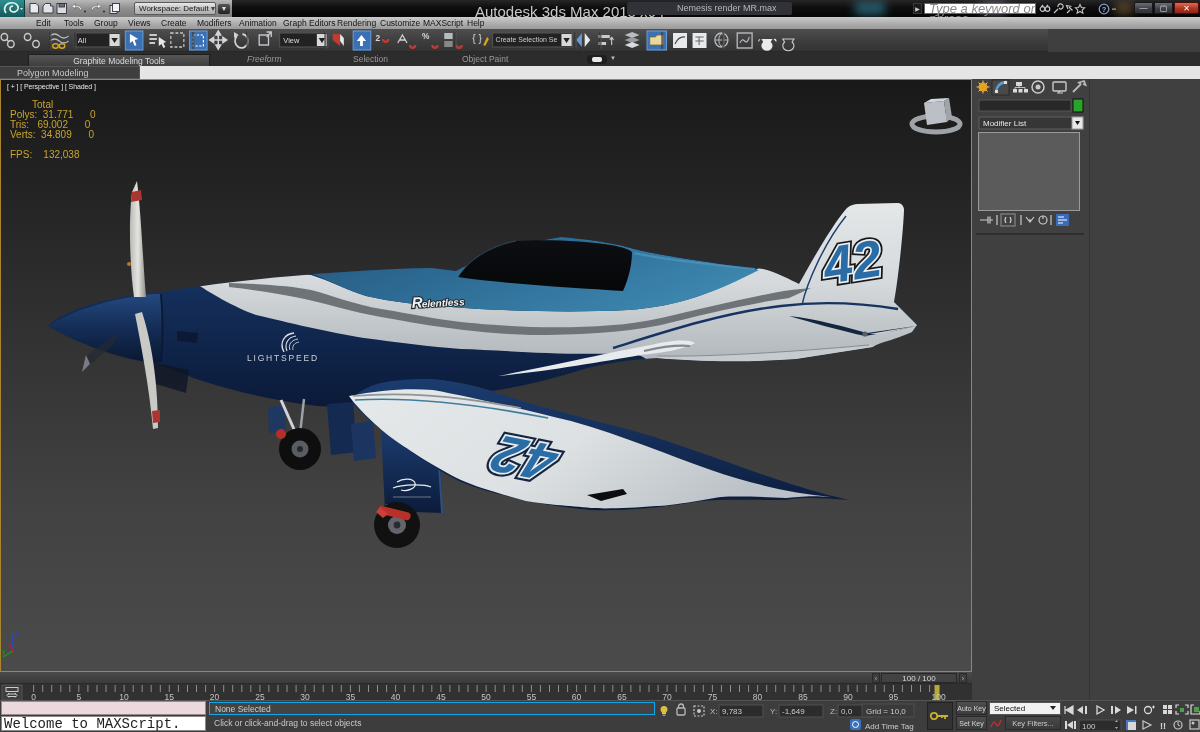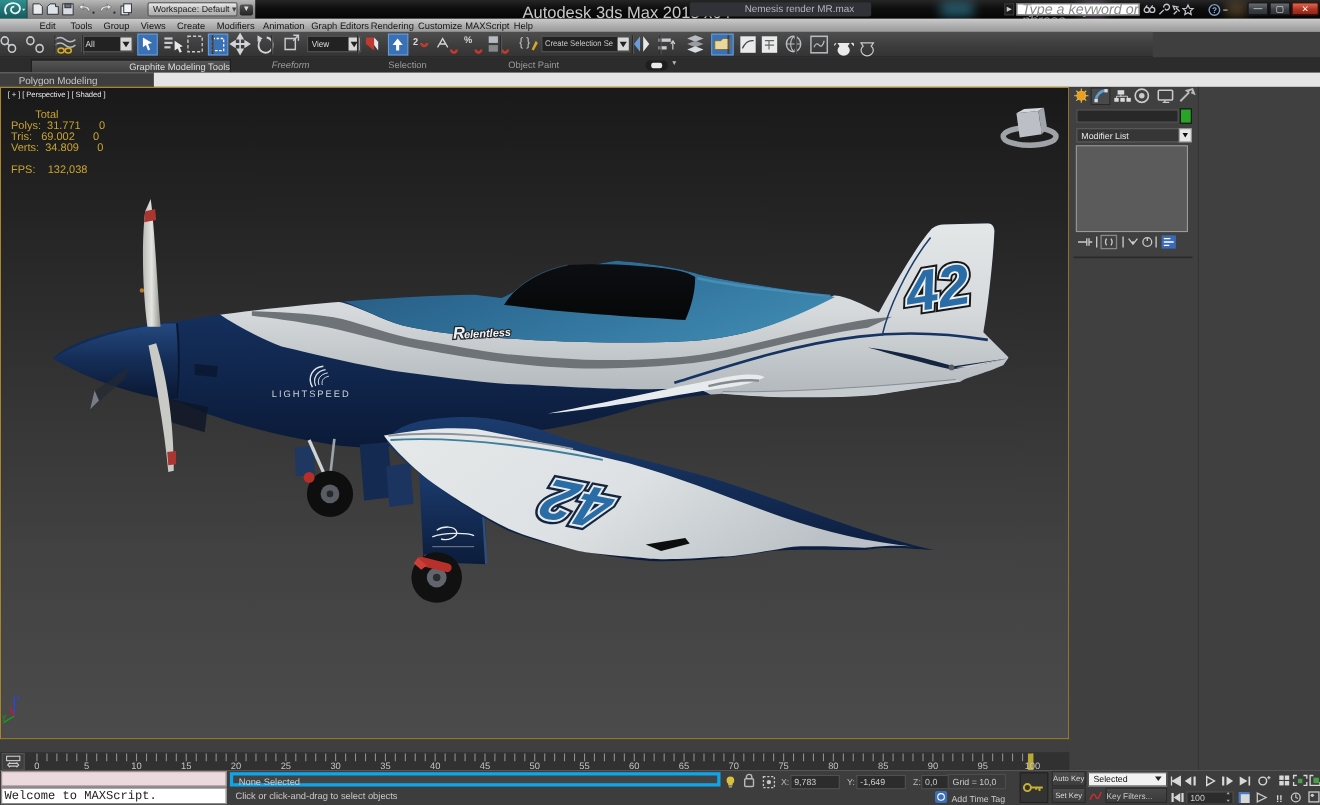--- a/index.html
+++ b/index.html
@@ -24,21 +24,21 @@
 
   
   #toolbar { left:0; top:29px; width:1048px; height:23px;
     background:linear-gradient(#4e4e4e,#3c3c3c 60%,#343434);
     border-bottom:1px solid #282828; }
 
   
   #ribbon { left:0; top:52px; width:1200px; height:14px; background:#2c2c2c; font-size:8.5px; }
   #ribbon .tab { position:absolute; top:2px; height:12px; color:#9a9a9a; }
   #ribbon .active { background:linear-gradient(#565656,#3e3e3e); color:#dcdcdc;
-     border:1px solid #1e1e1e; border-bottom:none; width:182px; text-align:right; line-height:12px; }
+     border:1px solid #1e1e1e; border-bottom:none; width:182px; text-align:center; line-height:12px; }
   #polyrow { left:0; top:66px; width:1200px; height:13px; background:#e5e5e5; }
   #polytab { left:0; top:0px; width:140px; height:13px; background:#3e3e3e;
      border:1px solid #555; border-left:none; color:#c8c8c8; font-size:9px;
      line-height:12px; padding-left:17px; }
 
   
   #vpwrap { left:0; top:79px; width:972px; height:593px; background:#1a1a1a;
      border:1px solid #a8852e; }
   #vp { position:absolute; left:0; top:0; width:970px; height:591px;
      background:linear-gradient(#191919 0%, #232323 18%, #333333 45%, #424242 72%, #4b4b4b 100%); }
@@ -554,20 +554,25 @@
       <path d="M54,138 l4,5 4,-5 m-4,5 v-3"></path>
       <circle cx="71" cy="141" r="4"></circle>
         <path d="M71,137 v3"></path>
       <path d="M79,136 v10"></path>
     </g>
     <rect x="84" y="135" width="13" height="12" fill="#3a6ab8"></rect>
     <path d="M86,138 h6 M86,141 h9 M86,144 h5" stroke="#fff" stroke-width="1.2"></path>
     <path d="M4,155 h108" stroke="#2a2a2a" stroke-width="1.5"></path>
   </svg>
 
+  <div class="abs" id="tslider">
+    <div style="position:absolute;left:872px;top:1px;width:8px;height:10px;background:#3e3e3e;border:1px solid #2a2a2a;color:#bbb;font-size:7px;text-align:center;line-height:9px;">‹</div>
+    <div style="position:absolute;left:881px;top:1px;width:76px;height:10px;background:#424242;border:1px solid #272727;color:#d8d8d8;font-size:8px;text-align:center;line-height:10px;">100 / 100</div>
+    <div style="position:absolute;left:959px;top:1px;width:8px;height:10px;background:#3e3e3e;border:1px solid #2a2a2a;color:#bbb;font-size:7px;text-align:center;line-height:9px;">›</div>
+  </div>
   <div class="abs" id="ruler">
       <svg width="972" height="17" style="position:absolute;left:0;top:0">
         <rect x="0" y="0" width="972" height="17" fill="#313131"></rect>
         <line x1="33.6" y1="1" x2="33.6" y2="8" stroke="#8e8e8e" stroke-width="1"></line>
         <line x1="42.7" y1="1" x2="42.7" y2="8" stroke="#8e8e8e" stroke-width="1"></line>
         <line x1="51.7" y1="1" x2="51.7" y2="8" stroke="#8e8e8e" stroke-width="1"></line>
         <line x1="60.8" y1="1" x2="60.8" y2="8" stroke="#8e8e8e" stroke-width="1"></line>
         <line x1="69.8" y1="1" x2="69.8" y2="8" stroke="#8e8e8e" stroke-width="1"></line>
         <line x1="78.8" y1="1" x2="78.8" y2="8" stroke="#8e8e8e" stroke-width="1"></line>
         <line x1="87.9" y1="1" x2="87.9" y2="8" stroke="#8e8e8e" stroke-width="1"></line>
@@ -691,22 +696,22 @@
         <g stroke="#ccc" stroke-width="1" fill="none">
           <rect x="6" y="3.5" width="12" height="4"></rect>
           <path d="M8,10 h8 m-8,2.5 h8 M9,9 l-2,2.5 2,2 m6,-4.5 l2,2.5 -2,2"></path>
         </g>
       </svg>
     </div>
   <div class="abs" id="statusbar">
     <div style="position:absolute;left:0;top:0;width:1200px;height:1px;background:#555"></div>
     <div style="position:absolute;left:1px;top:1px;width:205px;height:14px;background:#ecd9dd;border:1px solid #9a8a8e;"></div>
     <div style="position:absolute;left:1px;top:16px;width:205px;height:15px;background:#ffffff;border:1px solid #888;
-         font-family:'Liberation Mono',monospace;font-size:11px;color:#222;line-height:14px;padding-left:2px;">Welcome to MAXScript.</div>
-    <div style="position:absolute;left:209px;top:2px;width:446px;height:13px;background:#434343;border:3px solid #0ea5e9;
+         font-family:'Liberation Mono',monospace;font-size:14px;color:#222;line-height:14px;padding-left:2px;">Welcome to MAXScript.</div>
+    <div style="position:absolute;left:209px;top:2px;width:446px;height:13px;background:#434343;border:1px solid #0ea5e9;
          font-size:8.5px;color:#cfcfcf;line-height:12px;padding-left:5px;">None Selected</div>
     <div style="position:absolute;left:209px;top:17px;width:446px;height:13px;
          font-size:8.5px;color:#c8c8c8;line-height:13px;padding-left:5px;">Click or click-and-drag to select objects</div>
     <svg style="position:absolute;left:658px;top:2px" width="270" height="30">
       <path d="M6,4 a3.5,3.5 0 0 1 3.5,3.5 q0,2 -1.5,3 l0,1.5 -4,0 0,-1.5 q-1.5,-1 -1.5,-3 A3.5,3.5 0 0 1 6,4 z" fill="#d8c040"></path>
       <rect x="4.5" y="12.5" width="3" height="1.5" fill="#999"></rect>
       <rect x="19" y="6" width="8" height="7" rx="1" fill="none" stroke="#b8b8b8" stroke-width="1.3"></rect>
       <path d="M20.5,6 v-1.5 a2.5,2.5 0 0 1 5,0 v1.5" fill="none" stroke="#b8b8b8" stroke-width="1.3"></path>
       <rect x="36" y="4" width="10" height="10" fill="none" stroke="#c8c8c8" stroke-width="1.2" stroke-dasharray="2,1.5"></rect>
       <circle cx="41" cy="9" r="2" fill="#c8c8c8"></circle>
@@ -730,21 +735,21 @@
       <circle cx="5" cy="7" r="3.2" fill="none" stroke="#c8b030" stroke-width="1.8"></circle>
       <path d="M8,7 h11 m-3,0 v3 m-3,-3 v2" stroke="#c8b030" stroke-width="1.8" fill="none"></path>
     </svg>
     <div style="position:absolute;left:956px;top:1px;width:31px;height:14px;background:linear-gradient(#4e4e4e,#3c3c3c);border:1px solid #2a2a2a;color:#d8d8d8;font-size:7px;text-align:center;line-height:13px;">Auto Key</div>
     <div style="position:absolute;left:956px;top:16px;width:31px;height:14px;background:linear-gradient(#4e4e4e,#3c3c3c);border:1px solid #2a2a2a;color:#d8d8d8;font-size:7px;text-align:center;line-height:13px;">Set Key</div>
     <div style="position:absolute;left:989px;top:2px;width:72px;height:13px;background:#f2f2f2;border:1px solid #555;font-size:8px;color:#111;line-height:12px;padding-left:4px;">Selected</div>
     <div style="position:absolute;left:1050px;top:4px;width:0;height:0;border:3px solid transparent;border-top:4px solid #222;margin-top:2px;"></div>
     <svg style="position:absolute;left:989px;top:17px" width="14" height="13">
         <path d="M2,10 q3,-8 5,-3 t5,-4" stroke="#c03030" stroke-width="1.4" fill="none"></path>
       </svg>
-    <div style="position:absolute;left:1005px;top:16px;width:56px;height:14px;background:linear-gradient(#484848,#3a3a3a);border:1px solid #2a2a2a;color:#c8c8c8;font-size:7.5px;text-align:left;line-height:13px;">Key Filters...</div>
+    <div style="position:absolute;left:1005px;top:16px;width:56px;height:14px;background:linear-gradient(#484848,#3a3a3a);border:1px solid #2a2a2a;color:#c8c8c8;font-size:7.5px;text-align:center;line-height:13px;">Key Filters...</div>
     <svg style="position:absolute;left:1063px;top:2px" width="137" height="28">
       <g fill="#d8d8d8">
         <path d="M2,4 v8 M3,8 l7,-4 v8 z" stroke="#d8d8d8" stroke-width="1.2"></path>
         <path d="M20,4 l-6,4 6,4 z M22,4 h2 v8 h-2 z"></path>
         <path d="M34,4 l7,4 -7,4 z" fill="none" stroke="#d8d8d8" stroke-width="1.3"></path>
         <path d="M48,4 h2 v8 h-2 z M52,4 l6,4 -6,4 z"></path>
         <path d="M64,4 l7,4 -7,4 z M72,4 h1.5 v8 h-1.5 z"></path>
         <circle cx="85" cy="8" r="3.5" fill="none" stroke="#d8d8d8" stroke-width="1.3"></circle>
         <path d="M89,5 h3 m-1.5,-1.5 v3" stroke="#d8d8d8" stroke-width="1" fill="none"></path>
         <g>

